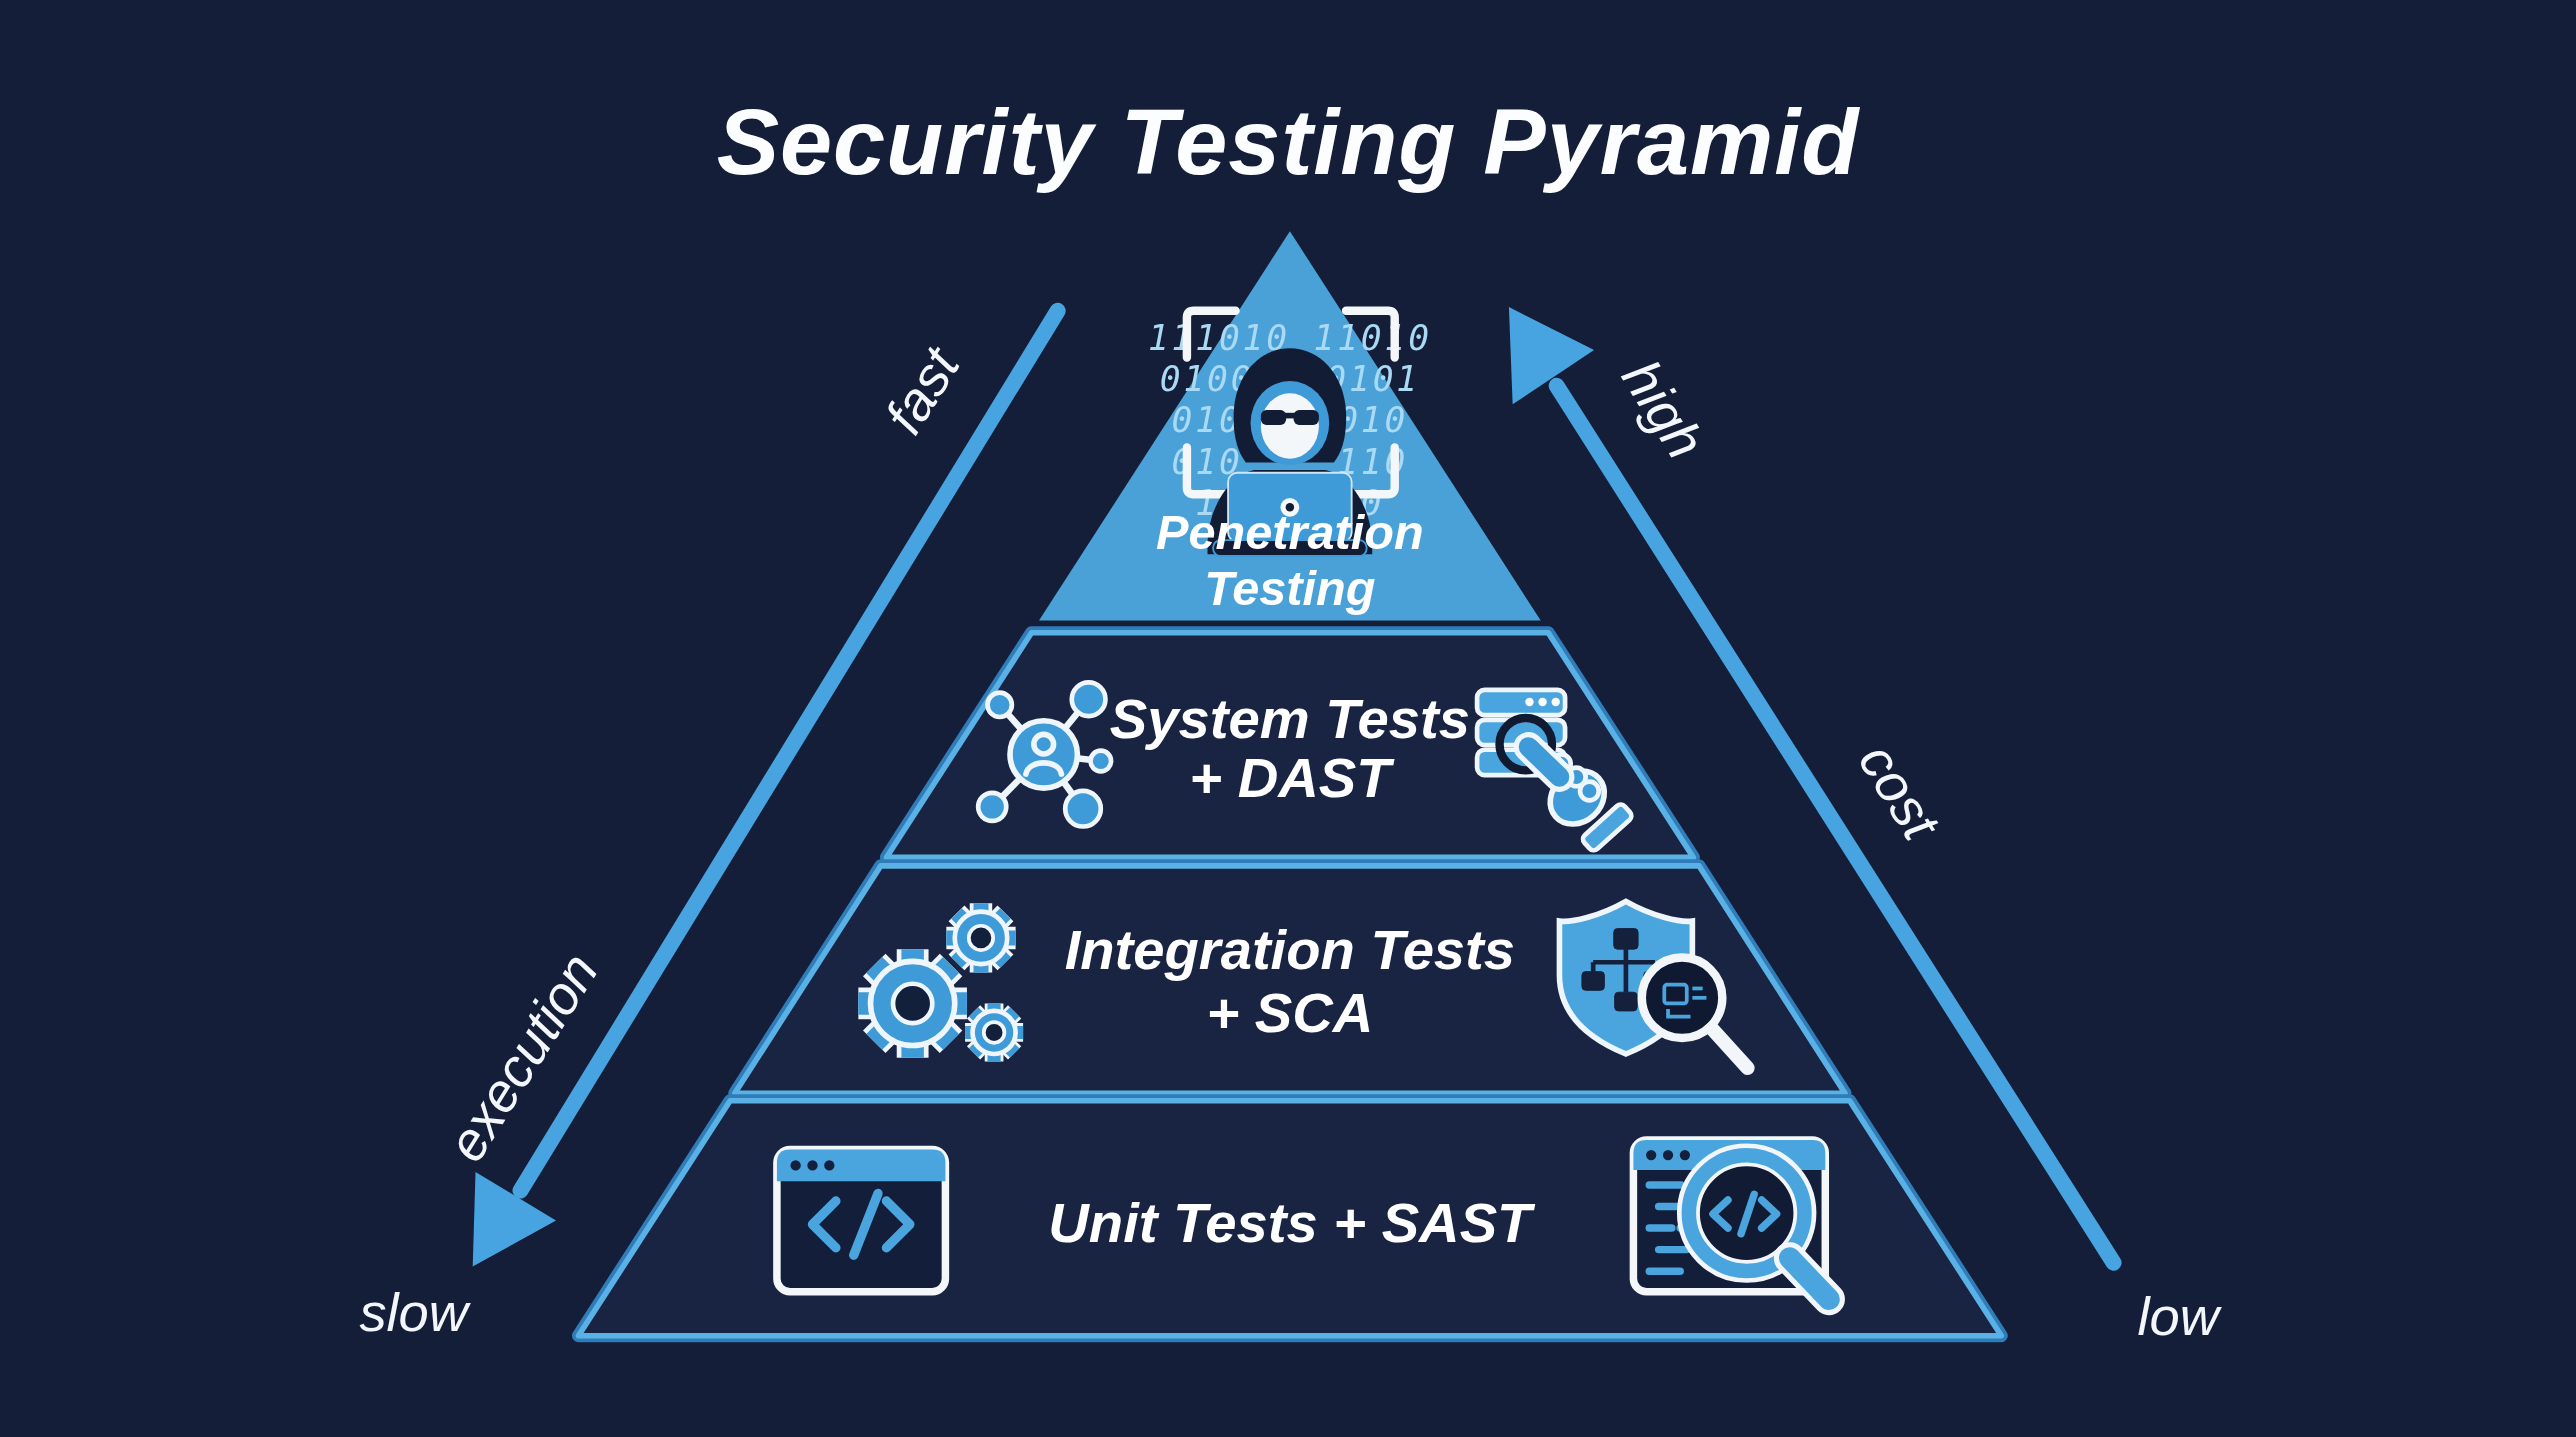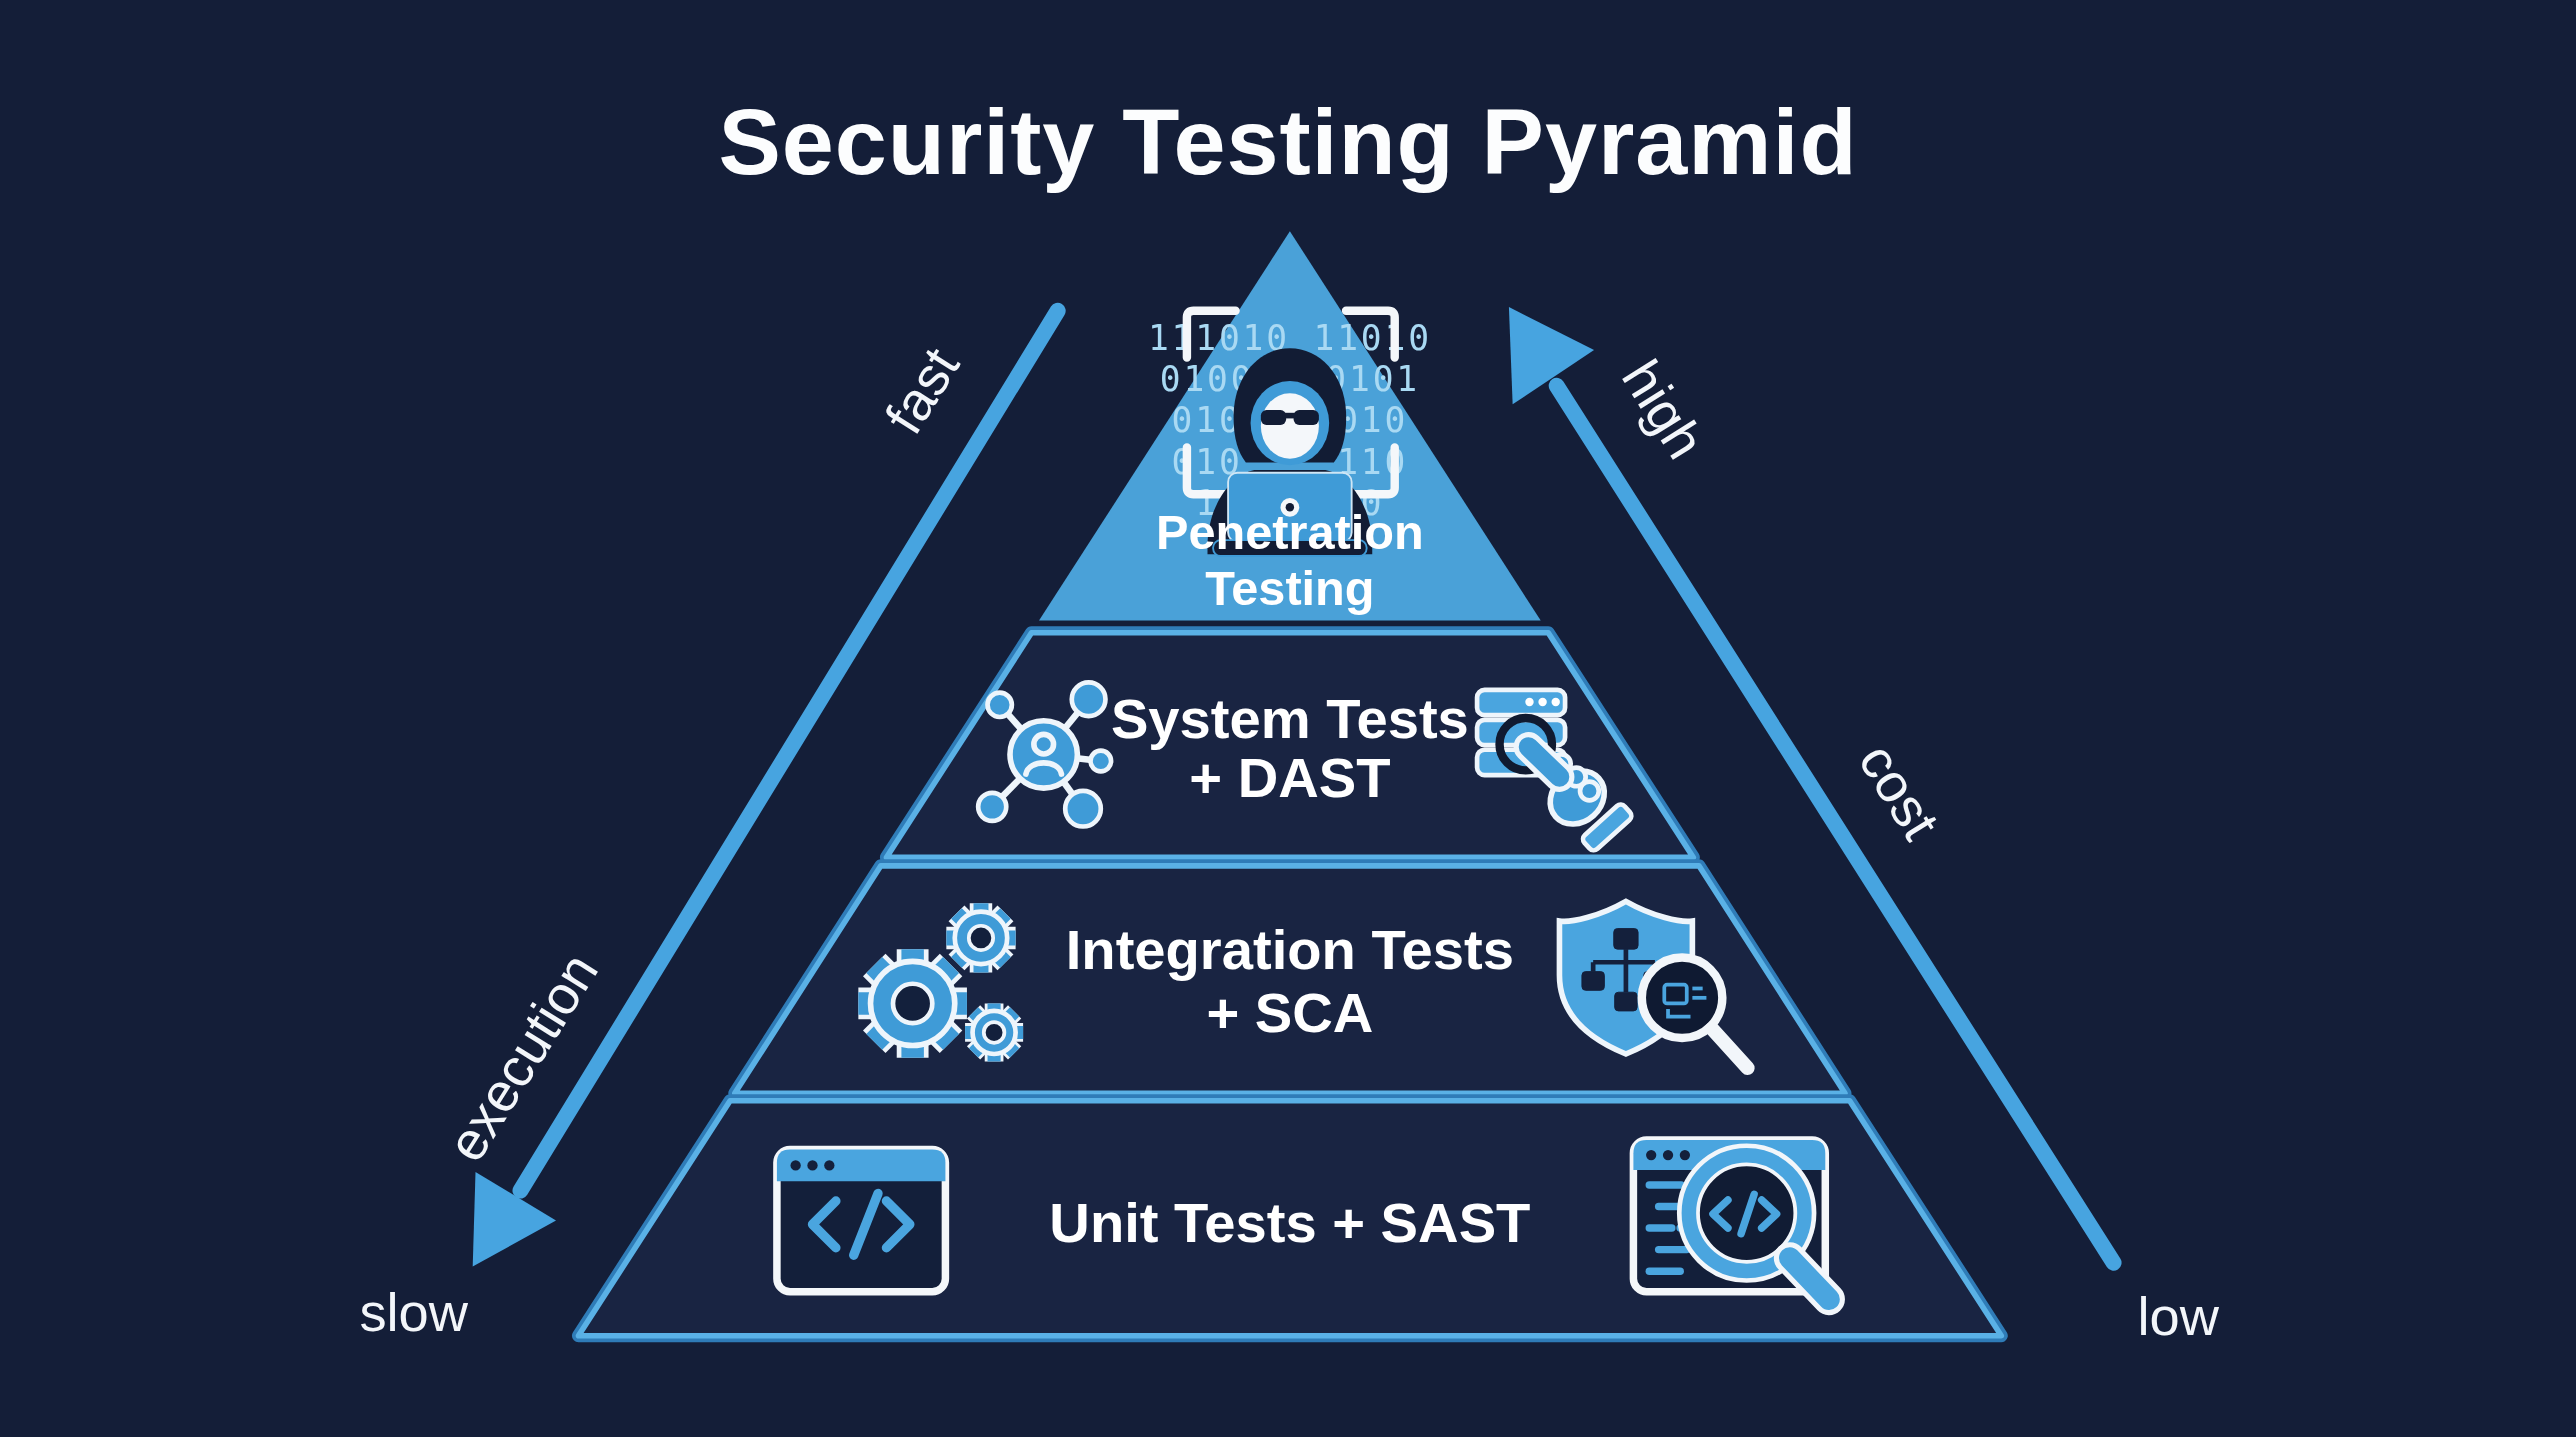--- a/index.html
+++ b/index.html
@@ -1,16 +1,16 @@
 <!DOCTYPE html>
 <html style="font-size:15px"><head>
 <meta charset="utf-8">
 <style>
   html,body{margin:0;padding:0;background:#0f1830;}
-  .stage{width:100%;max-width:2576px;margin:0 auto;}
+  .stage{width:100%;max-width:2576px;margin:0 auto;font-style:italic;}
   svg{display:block;width:100%;height:auto;background:#141e38;}
   text{font-family:"Liberation Sans",sans-serif;}
   .title{font-size:100px;font-weight:bold;fill:#fcfdfe;letter-spacing:1px;}
   .layer-label{font-size:60px;font-weight:bold;fill:#ffffff;}
   .pen-label{font-size:52px;font-weight:bold;fill:#ffffff;}
   .axis-label{font-size:58px;font-weight:normal;fill:#f3f6fa;}
   .binary{font-family:"DejaVu Sans Mono",monospace;font-size:37px;letter-spacing:3px;fill:#a9d9f3;white-space:pre;}
 </style>
 </head>
 <body>

